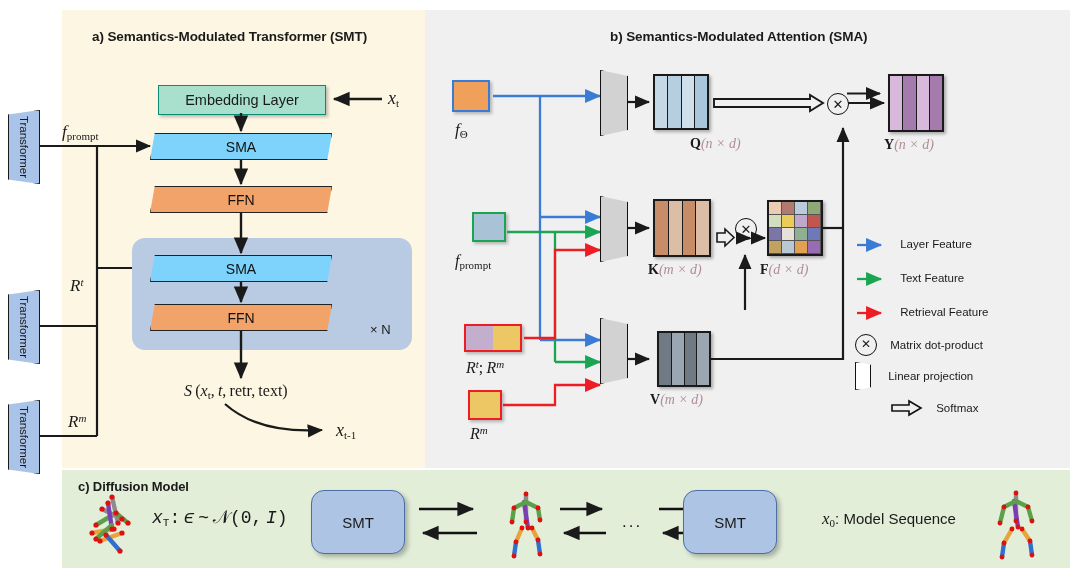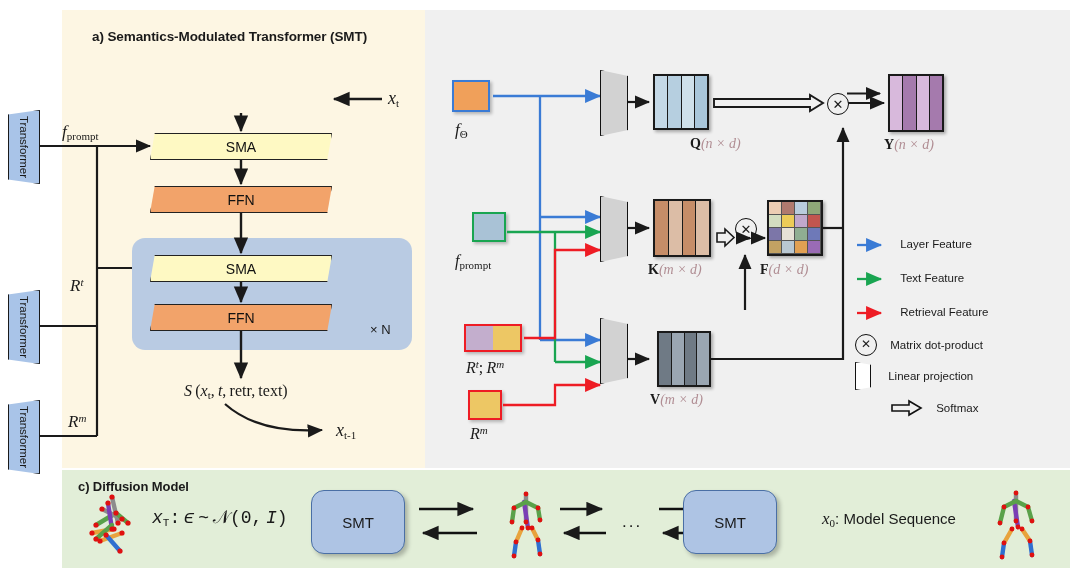--- a/index.html
+++ b/index.html
@@ -14,21 +14,21 @@
   .serif{font-family:"Liberation Serif",serif;}
   .it{font-style:italic;}
   .math{font-family:"Liberation Serif",serif;font-style:italic;font-size:17px;}
   .sub{font-size:11px;vertical-align:-3px;font-style:normal;}
   .supi{font-size:11px;vertical-align:5px;font-style:italic;}
 
   
   .trap{position:absolute;border:1.6px solid #222;box-sizing:border-box;
         display:flex;align-items:center;justify-content:center;
         font-size:14px;color:#111;box-shadow:2px 2px 3px rgba(0,0,0,.28);}
-  .sma{background:#fef9c3;clip-path:polygon(2.6% 0,100% 0,97.4% 100%,0 100%);text-align:center;}
+  .sma{background:#7dd3fc;clip-path:polygon(2.6% 0,100% 0,97.4% 100%,0 100%);text-align:center;}
   .ffn{background:#f2a36a;clip-path:polygon(2.6% 0,100% 0,97.4% 100%,0 100%);}
   .embed{position:absolute;background:#a8e0cd;border:1.6px solid #0b8a74;
          display:flex;align-items:center;justify-content:center;font-size:14.5px;
          box-shadow:2px 2px 3px rgba(0,0,0,.25);}
   .xn-box{position:absolute;background:#b9cbe3;border-radius:13px;}
   .tf{position:absolute;background:#a9c4e8;border:1.6px solid #1a1a1a;
       box-shadow:2px 2px 3px rgba(0,0,0,.3);
       clip-path:polygon(0 6%,100% 0,100% 100%,0 94%);}
   .tf span{position:absolute;left:50%;top:50%;
       transform:translate(-50%,-50%) rotate(90deg);white-space:nowrap;font-size:11.5px;}
@@ -58,20 +58,21 @@
 </head>
 <body>
 
 <div id="root">
 
   <div class="abs panel-a"></div>
   <div class="abs panel-b"></div>
   <div class="abs panel-c"></div>
 
   <div class="abs ptitle" style="left:92px;top:29px;">a) Semantics-Modulated Transformer (SMT)</div>
+  <div class="abs ptitle" style="left:610px;top:29px;">b) Semantics-Modulated Attention (SMA)</div>
   <div class="abs ptitle" style="left:78px;top:479px;font-size:13px;">c) Diffusion Model</div>
 
   <div class="tf" style="left:8px;top:110px;width:30px;height:72px;">
     <span>Transformer</span>
   </div>
   <div class="tf" style="left:8px;top:290px;width:30px;height:72px;">
     <span>Transformer</span>
   </div>
   <div class="tf" style="left:8px;top:400px;width:30px;height:72px;">
     <span>Transformer</span>
@@ -123,20 +124,23 @@
       <path d="M62,21 L14,21" marker-end="url(#ah)"></path>
     </g>
   </svg>
   <div class="abs math" style="left:388px;top:88px;font-size:18px;">
     <span class="serif it">x</span><span class="sub serif it">t</span>
   </div>
 
   <div class="xn-box" style="left:132px;top:238px;width:280px;height:112px;"></div>
   <div class="abs" style="left:370px;top:322px;font-size:13px;">× N</div>
 
+  <div class="embed" style="left:158px;top:85px;width:166px;height:28px;">
+    <span>Embedding Layer</span>
+  </div>
 
   <div class="trap sma" style="left:150px;top:133px;width:182px;height:27px;">
     <span>SMA</span>
   </div>
 
   <div class="trap ffn" style="left:150px;top:186px;width:182px;height:27px;">
     <span>FFN</span>
   </div>
 
   <div class="trap sma" style="left:150px;top:255px;width:182px;height:27px;">

